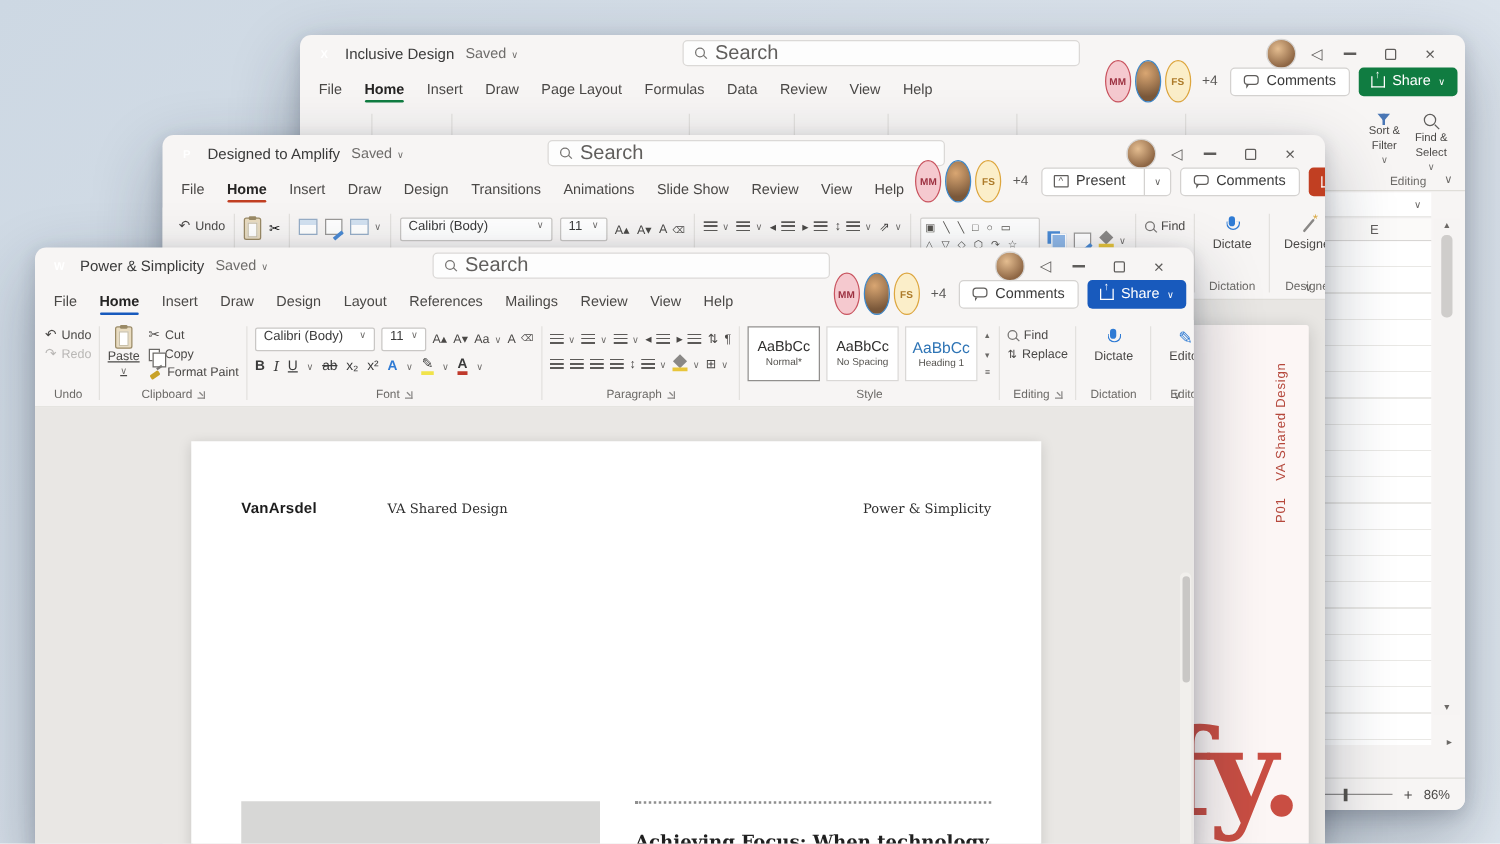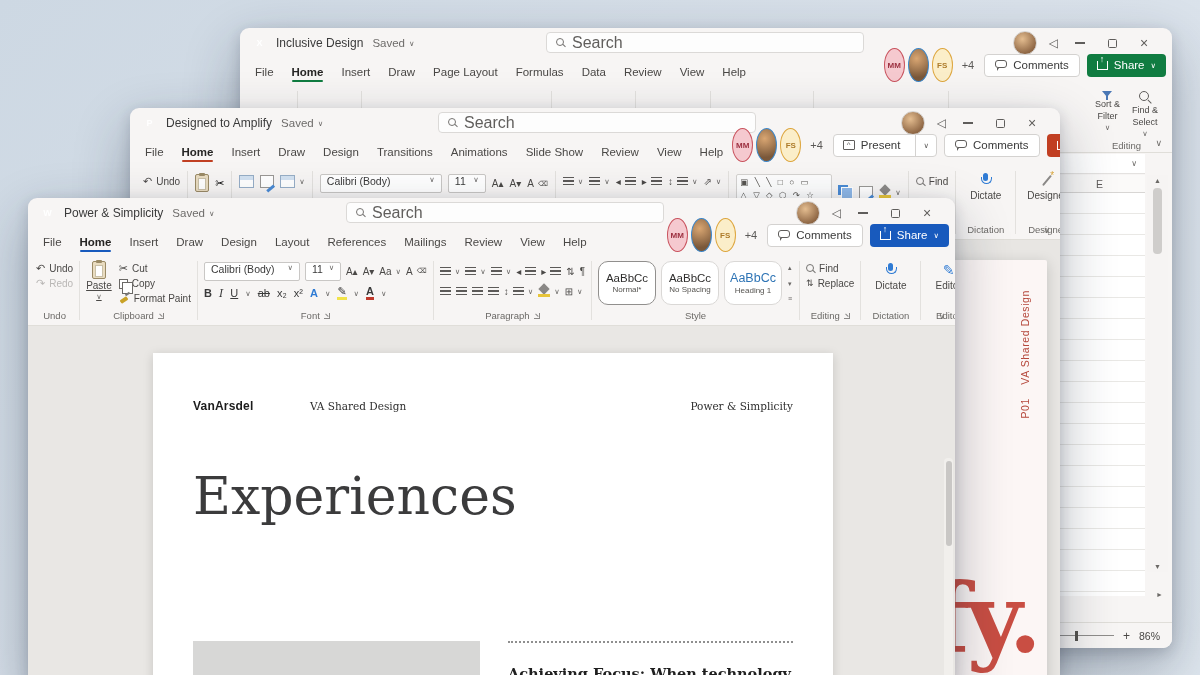--- a/index.html
+++ b/index.html
@@ -194,21 +194,21 @@
   .font-row1, .font-row2, .para-row { display:flex; align-items:center; gap:5px; height:20px; }
   .font-row2 { gap:7px; font-size:11px; color:#3a3a3a; margin-top:2px; }
   .font-row2 .fb { line-height:1; }
   .u-l { text-decoration:underline; }
   .strike { text-decoration:line-through; }
   .fx-a { color:#2f7bd4; font-weight:bold; }
   .hl { border-bottom:3px solid #f1e34a; line-height:.9; }
   .fc { border-bottom:3px solid #c0392b; line-height:.9; font-weight:bold; }
   .para-row { font-size:10px; color:#4a4846; }
   .style-cards { display:flex; gap:5px; align-items:stretch; height:44px; }
-  .scard { width:58px; border:1px solid #dad8d6; background:#fff; border-radius:10px;
+  .scard { width:58px; border:1px solid #dad8d6; background:#fff; border-radius:0;
            display:flex; flex-direction:column; align-items:center; justify-content:center; gap:1px; }
   .scard.selc { border:1.6px solid #918f8d; }
   .scard .samp { font-size:11.5px; color:#2f2e2d; }
   .scard.h1 .samp { color:#2e74b5; font-size:12.5px; }
   .scard .sname { font-size:8px; color:#55534f; }
   .style-scroll { display:flex; flex-direction:column; justify-content:space-between;
                   padding:3px 1px; font-size:7px; color:#6b6966; }
   .bigcol { display:flex; flex-direction:column; align-items:center; gap:3px;
             font-size:10px; color:#4a4846; padding:2px 8px 0; }
   .doc-area { position:absolute; left:0; right:0; top:128px; bottom:0; background:#e9e7e4; overflow:hidden; }
@@ -796,21 +796,20 @@
       <span class="collapse-chev">∨</span>
     </div>
     <div class="doc-area">
       <div class="page">
         <div class="page-header">
           <span class="brand">VanArsdel</span>
           <span class="hdr-center">VA Shared Design</span>
           <span class="hdr-right">Power &amp; Simplicity</span>
         </div>
         <div class="headline">
-          <div>Experiences</div>
         </div>
         <div class="page-bottom">
           <span class="img-placeholder"></span>
           <div class="lead-col">Achieving Focus: When technology communicates and</div>
         </div>
       </div>
       <span class="word-scroll"></span>
     </div>
   </div>
 

